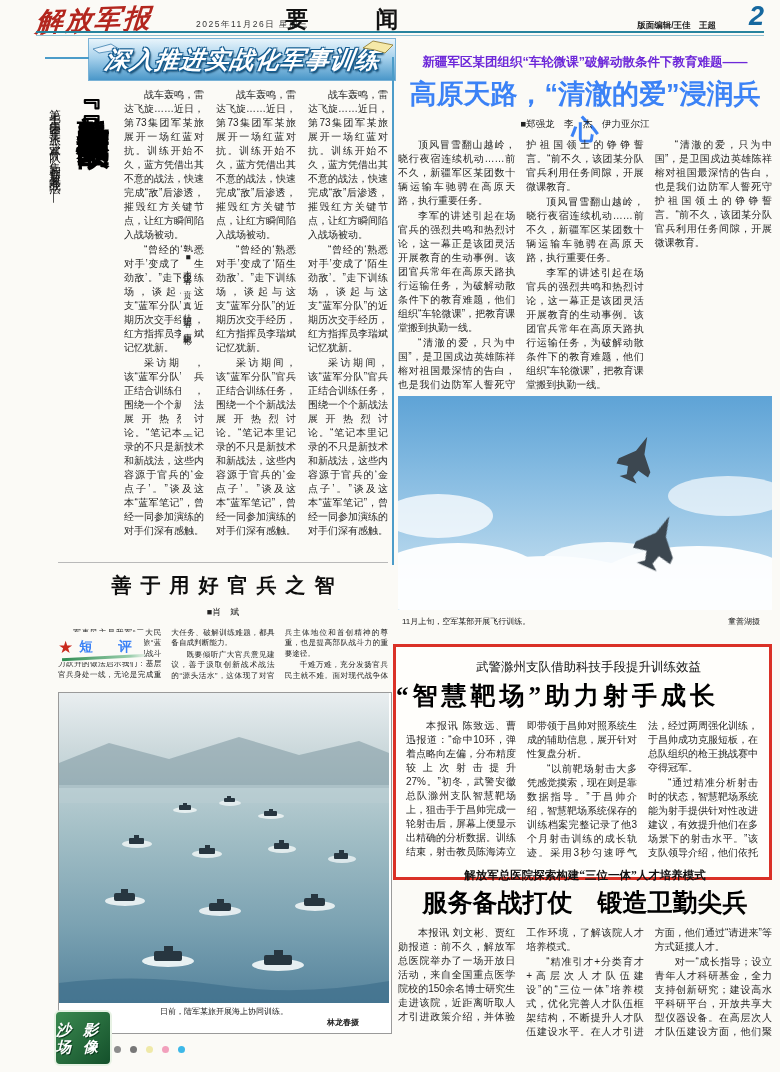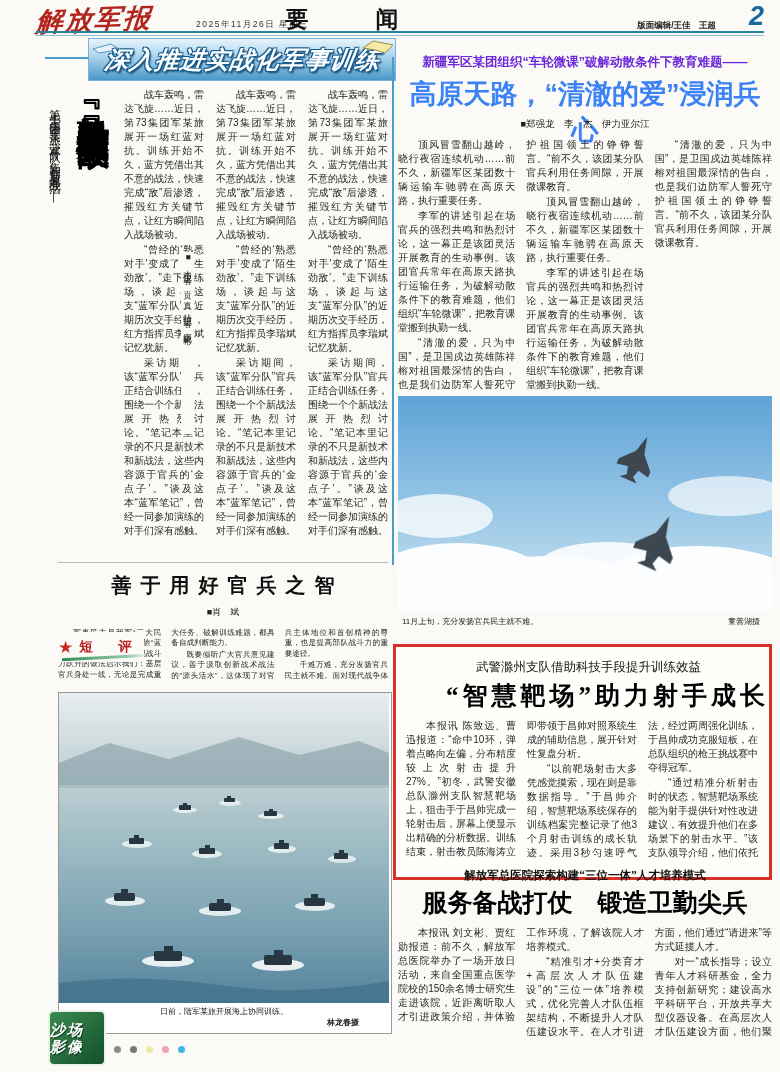--- a/index.html
+++ b/index.html
@@ -40,49 +40,49 @@
             font-size:8.5px;letter-spacing:2px;background:#fbfaf6;z-index:3;color:#222;}
   
   .comm-divider{left:58px;top:562px;width:330px;height:1px;background:#b9b9b9;}
   .comm-headline{left:58px;top:572px;width:330px;text-align:center;font-size:20px;
                  font-weight:900;letter-spacing:9px;text-indent:9px;color:#0d0d0d;}
   .comm-byline{left:58px;top:606px;width:330px;text-align:center;font-size:9px;color:#222;}
   .comm-body{left:58px;top:628px;width:330px;height:62px;column-count:3;column-gap:10px;font-size:7.6px;line-height:10.4px;}
   .comm-label{left:58px;top:632px;width:86px;height:30px;background:#fbfaf6;z-index:3;
               display:flex;align-items:center;gap:6px;}
   .comm-label .star{color:#c92a1d;font-size:17px;line-height:1;}
-  .comm-label .txt{font-size:13.5px;font-weight:900;letter-spacing:6px;color:#b91c1c;}
+  .comm-label .txt{font-size:13.5px;font-weight:900;letter-spacing:6px;color:#3b82f6;}
   .comm-swoosh{left:62px;top:656px;width:86px;height:3px;z-index:3;
                background:linear-gradient(90deg,#2f8c52,#9ccfae 80%,transparent);
                transform:rotate(-3deg);}
   
   .photo-left-box{left:58px;top:692px;width:332px;height:340px;border:1px solid #9a9a9a;
                   background:#fff;}
   .photo-left-svg{left:0;top:0;width:330px;height:310px;}
   .photo-left-cap{left:0px;top:313px;width:330px;text-align:center;font-size:8px;color:#222;}
   .photo-left-credit{left:0px;top:324px;width:300px;text-align:right;font-size:8px;font-weight:bold;color:#222;}
-  .badge{left:48px;top:1010px;width:54px;height:52px;z-index:4;border-radius:6px;
+  .badge{left:54px;top:1010px;width:54px;height:52px;z-index:4;border-radius:6px;
          background:linear-gradient(135deg,#3b8a50,#14502b);border:2px solid #e7f2e4;
-         display:flex;flex-direction:column;align-items:flex-start;justify-content:center;}
+         display:flex;flex-direction:row;align-items:center;justify-content:center;}
   .badge span{font-size:15px;font-weight:900;font-style:italic;color:#fff;line-height:17px;
               letter-spacing:2px;text-shadow:1px 1px 0 #0b3a1d;}
   .dots{left:66px;top:1046px;display:flex;gap:9px;}
   .dot{width:7px;height:7px;border-radius:50%;display:inline-block;}
   
   .tr-kicker{left:398px;top:54px;width:374px;text-align:center;font-size:12.5px;font-weight:700;color:#6d28d9;}
   .tr-headline{left:398px;top:76px;width:374px;text-align:center;font-size:27px;font-weight:900;color:#3b82f6;}
   .tr-byline{left:398px;top:118px;width:374px;text-align:center;font-size:9.5px;color:#222;}
   .tr-body{left:398px;top:138px;width:374px;height:254px;column-count:3;column-gap:11px;}
   .photo-right-svg{left:398px;top:396px;width:374px;height:214px;}
   .photo-right-cap{left:402px;top:616px;width:260px;font-size:8px;color:#222;}
   .photo-right-credit{left:560px;top:616px;width:200px;text-align:right;font-size:8px;font-weight:normal;color:#222;}
   
   .hl-box{left:393px;top:644px;width:379px;height:236px;border:3px solid #da3127;background:#fffefb;box-sizing:border-box;}
   .hl-kicker{left:6px;top:12px;width:100%;text-align:center;font-size:12.5px;font-weight:400;color:#111;}
-  .hl-headline{left:0;top:32px;width:100%;text-align:right;font-size:25px;font-weight:700;
+  .hl-headline{left:0;top:32px;width:100%;text-align:left;font-size:25px;font-weight:700;
                letter-spacing:4px;color:#000;font-family:"Liberation Serif","DejaVu Serif",serif;}
   .hl-body{left:10px;top:72px;width:352px;height:150px;column-count:3;column-gap:11px;}
   
   .br-kicker{left:398px;top:868px;width:374px;text-align:center;font-size:11.5px;color:#111;
              font-family:"Liberation Serif","DejaVu Serif",serif;font-weight:600;}
   .br-headline{left:398px;top:886px;width:374px;text-align:center;font-size:25px;font-weight:900;color:#000;}
   .br-body{left:398px;top:926px;width:374px;height:114px;column-count:3;column-gap:11px;}
 </style>
 </head>
 <body>
@@ -263,21 +263,21 @@
   </g>
   <g fill="#3c4750">
     <g transform="translate(238,66) rotate(24) scale(1.15)">
       <path d="M0,-24 L4,-9 L15,3 L15,8 L5,6 L3,13 L8,17 L-8,17 L-3,13 L-5,6 L-15,8 L-15,3 L-4,-9 Z"></path>
     </g>
     <g transform="translate(258,150) rotate(24) scale(1.35)">
       <path d="M0,-24 L4,-9 L15,3 L15,8 L5,6 L3,13 L8,17 L-8,17 L-3,13 L-5,6 L-15,8 L-15,3 L-4,-9 Z"></path>
     </g>
   </g>
 </svg>
-<div class="abs photo-right-cap">11月上旬，充分发扬官兵民主就不难。</div>
+<div class="abs photo-right-cap">11月上旬，空军某部开展飞行训练。</div>
 <div class="abs photo-right-credit">童善湖摄</div>
 
 <div class="abs hl-box">
   <div class="abs hl-kicker">武警滁州支队借助科技手段提升训练效益</div>
   <div class="abs hl-headline">“智慧靶场”助力射手成长</div>
   <div class="abs hl-body body-cols">
       <p>本报讯 陈致远、曹迅报道：“命中10环，弹着点略向左偏，分布精度较上次射击提升27%。”初冬，武警安徽总队滁州支队智慧靶场上，狙击手于昌帅完成一轮射击后，屏幕上便显示出精确的分析数据。训练结束，射击教员陈海涛立即带领于昌帅对照系统生成的辅助信息，展开针对性复盘分析。</p>
       <p>“以前靶场射击大多凭感觉摸索，现在则是靠数据指导。”于昌帅介绍，智慧靶场系统保存的训练档案完整记录了他3个月射击训练的成长轨迹。采用3秒匀速呼气法，经过两周强化训练，于昌帅成功克服短板，在总队组织的枪王挑战赛中夺得冠军。</p>
       <p>“通过精准分析射击时的状态，智慧靶场系统能为射手提供针对性改进建议，有效提升他们在多场景下的射击水平。”该支队领导介绍，他们依托智慧靶场系统设置了山地狙击、丛林突围等多种场景，不断提高射击训练的实战化水平。</p>
       <p>笔者在现场看到，当智慧靶场切换到夜间场景后，参训官兵头戴夜视仪，据枪瞄准，曹迅报道，绿色的弹着点在电子终端屏幕上清晰呈现。</p>

